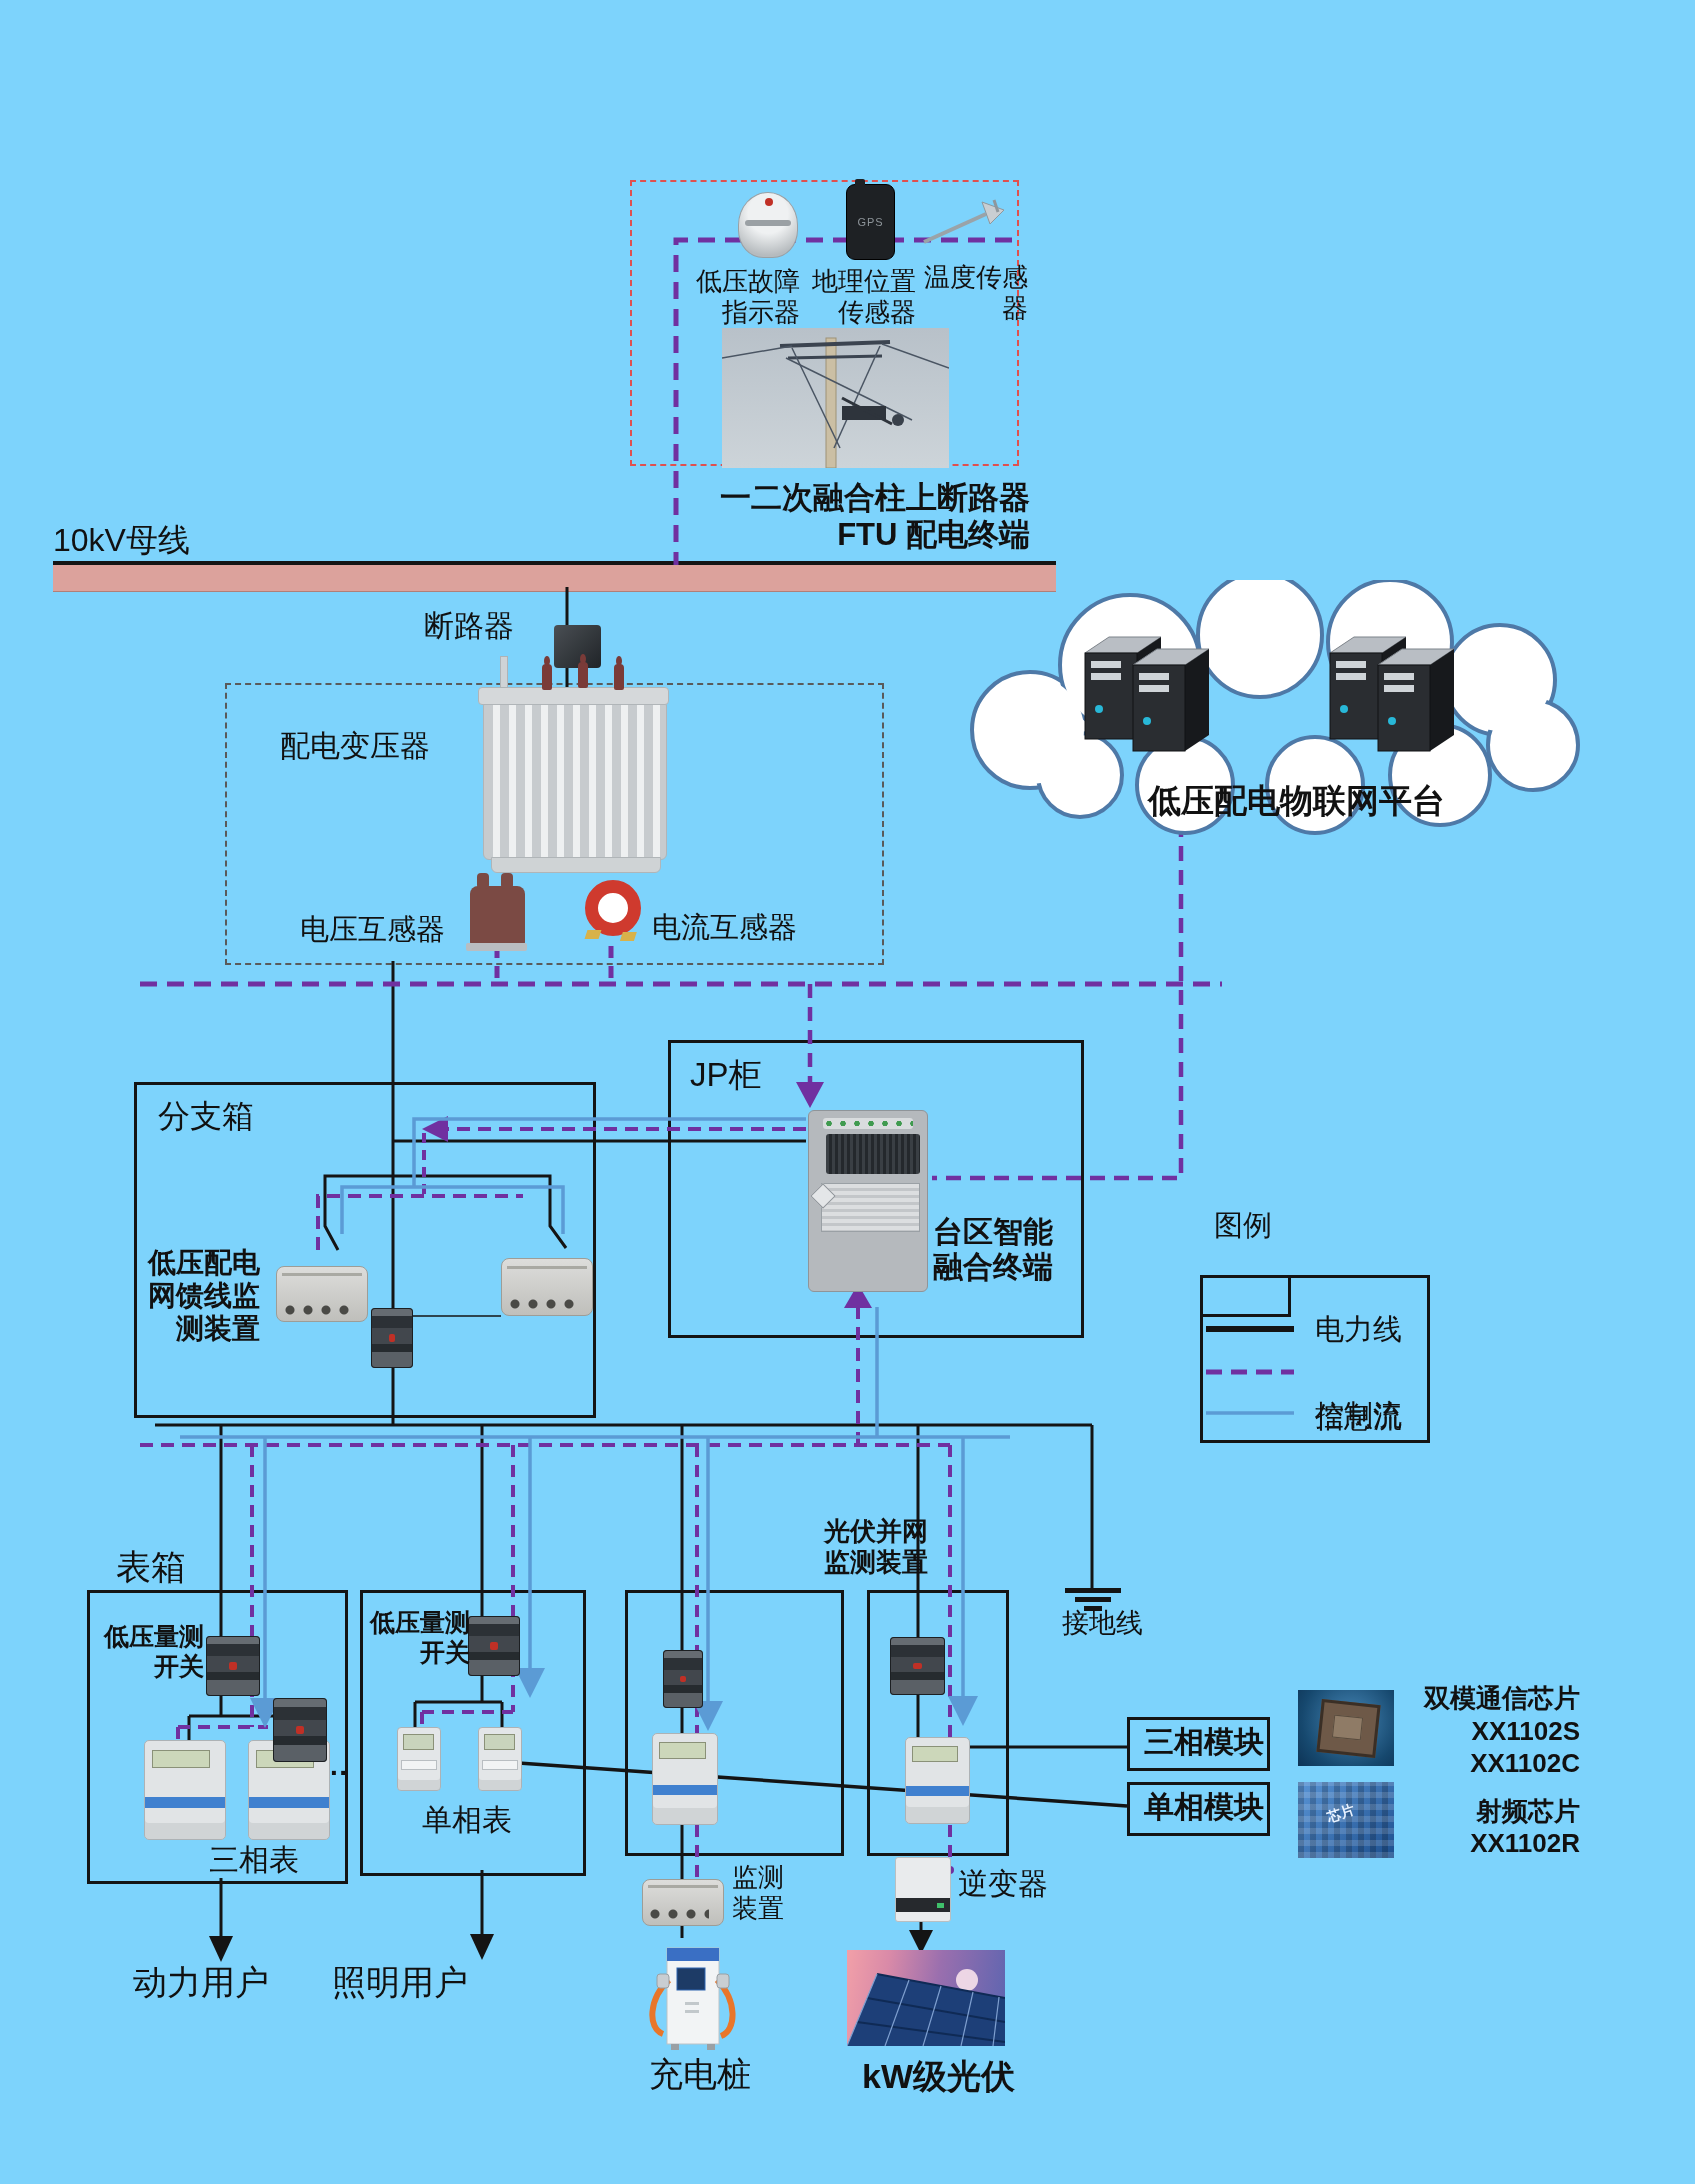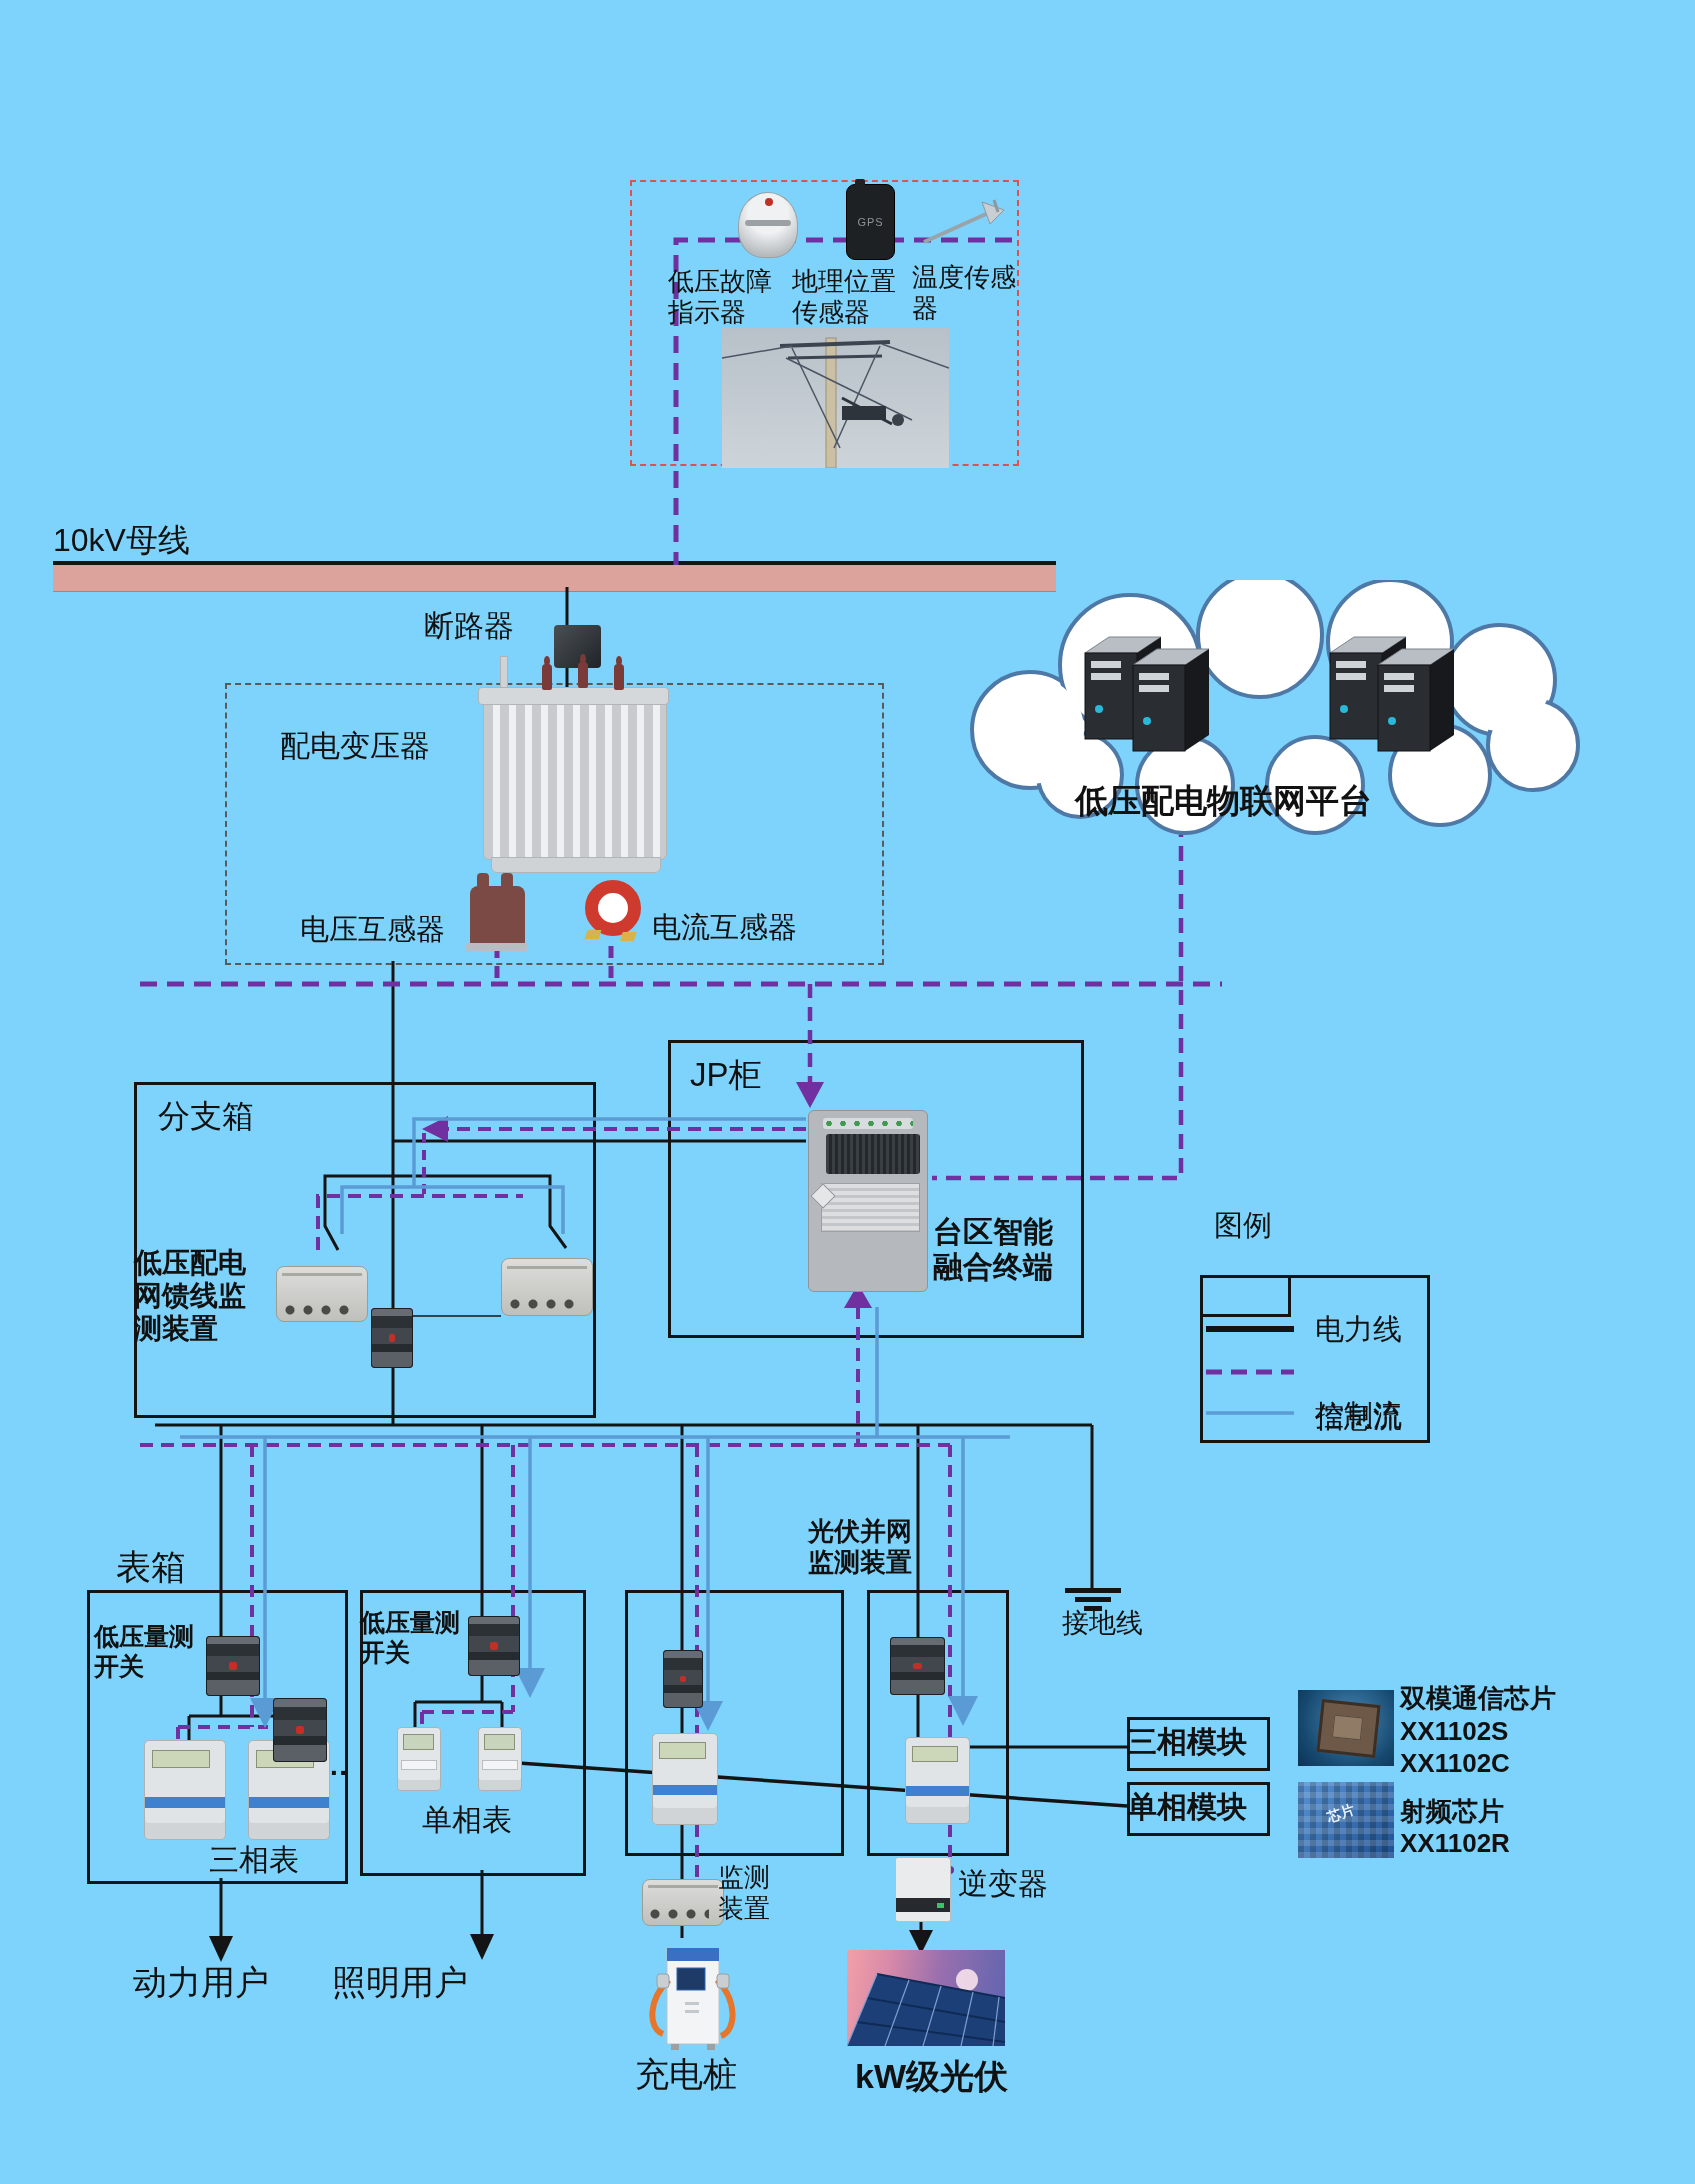--- a/index.html
+++ b/index.html
@@ -1,20 +1,20 @@
 <!DOCTYPE html>
 <html><head>
 <meta charset="utf-8">
 <style>
   html,body{margin:0;padding:0;background:#ffffff;}
   #canvas{position:relative;width:1695px;height:2184px;background:#7dd3fc;overflow:hidden;
           font-family:"Liberation Sans","DejaVu Sans",sans-serif;color:#111;}
   .abs{position:absolute;}
   .lbl{position:absolute;white-space:pre-line;color:#111;line-height:1.18;}
-  .ctr{text-align:left;}
+  .ctr{text-align:right;}
   .bold{font-weight:bold;}
 
   
   .solidbox{position:absolute;border:3px solid #141414;background:transparent;}
   .dashgray{position:absolute;border:2px dashed #5a5a5a;background:transparent;}
   .dashred{position:absolute;border:2px dashed #E0504E;background:transparent;}
 
   
   .busbar{position:absolute;left:53px;top:561px;width:1003px;height:26px;
           background:#DCA29C;border-top:4px solid #141414;border-bottom:1px solid #b07f79;}
@@ -379,20 +379,22 @@
           <line x1="152" y1="47" x2="146" y2="96"></line>
       </g>
     </svg>
   </div>
 
   <div class="chip1" style="left:1298px;top:1690px;width:96px;height:76px;"></div>
   <div class="chip2" style="left:1298px;top:1782px;width:96px;height:76px;">
     <div class="chip2-label">芯片</div>
   </div>
 
+  <div class="lbl bold ctr" style="left:640px;top:480px;width:390px;font-size:31px;">一二次融合柱上断路器
+FTU 配电终端</div>
   <div class="lbl ctr" style="left:668px;top:266px;width:132px;font-size:26px;">低压故障
 指示器</div>
   <div class="lbl ctr" style="left:792px;top:266px;width:124px;font-size:26px;">地理位置
 传感器</div>
   <div class="lbl ctr" style="left:912px;top:262px;width:116px;font-size:26px;">温度传感
 器</div>
   <div class="lbl" style="left:53px;top:522px;font-size:32px;">10kV母线</div>
   <div class="lbl" style="left:424px;top:608px;font-size:30px;">断路器</div>
   <div class="lbl" style="left:280px;top:728px;font-size:30px;">配电变压器</div>
   <div class="lbl" style="left:300px;top:912px;font-size:29px;">电压互感器</div>

